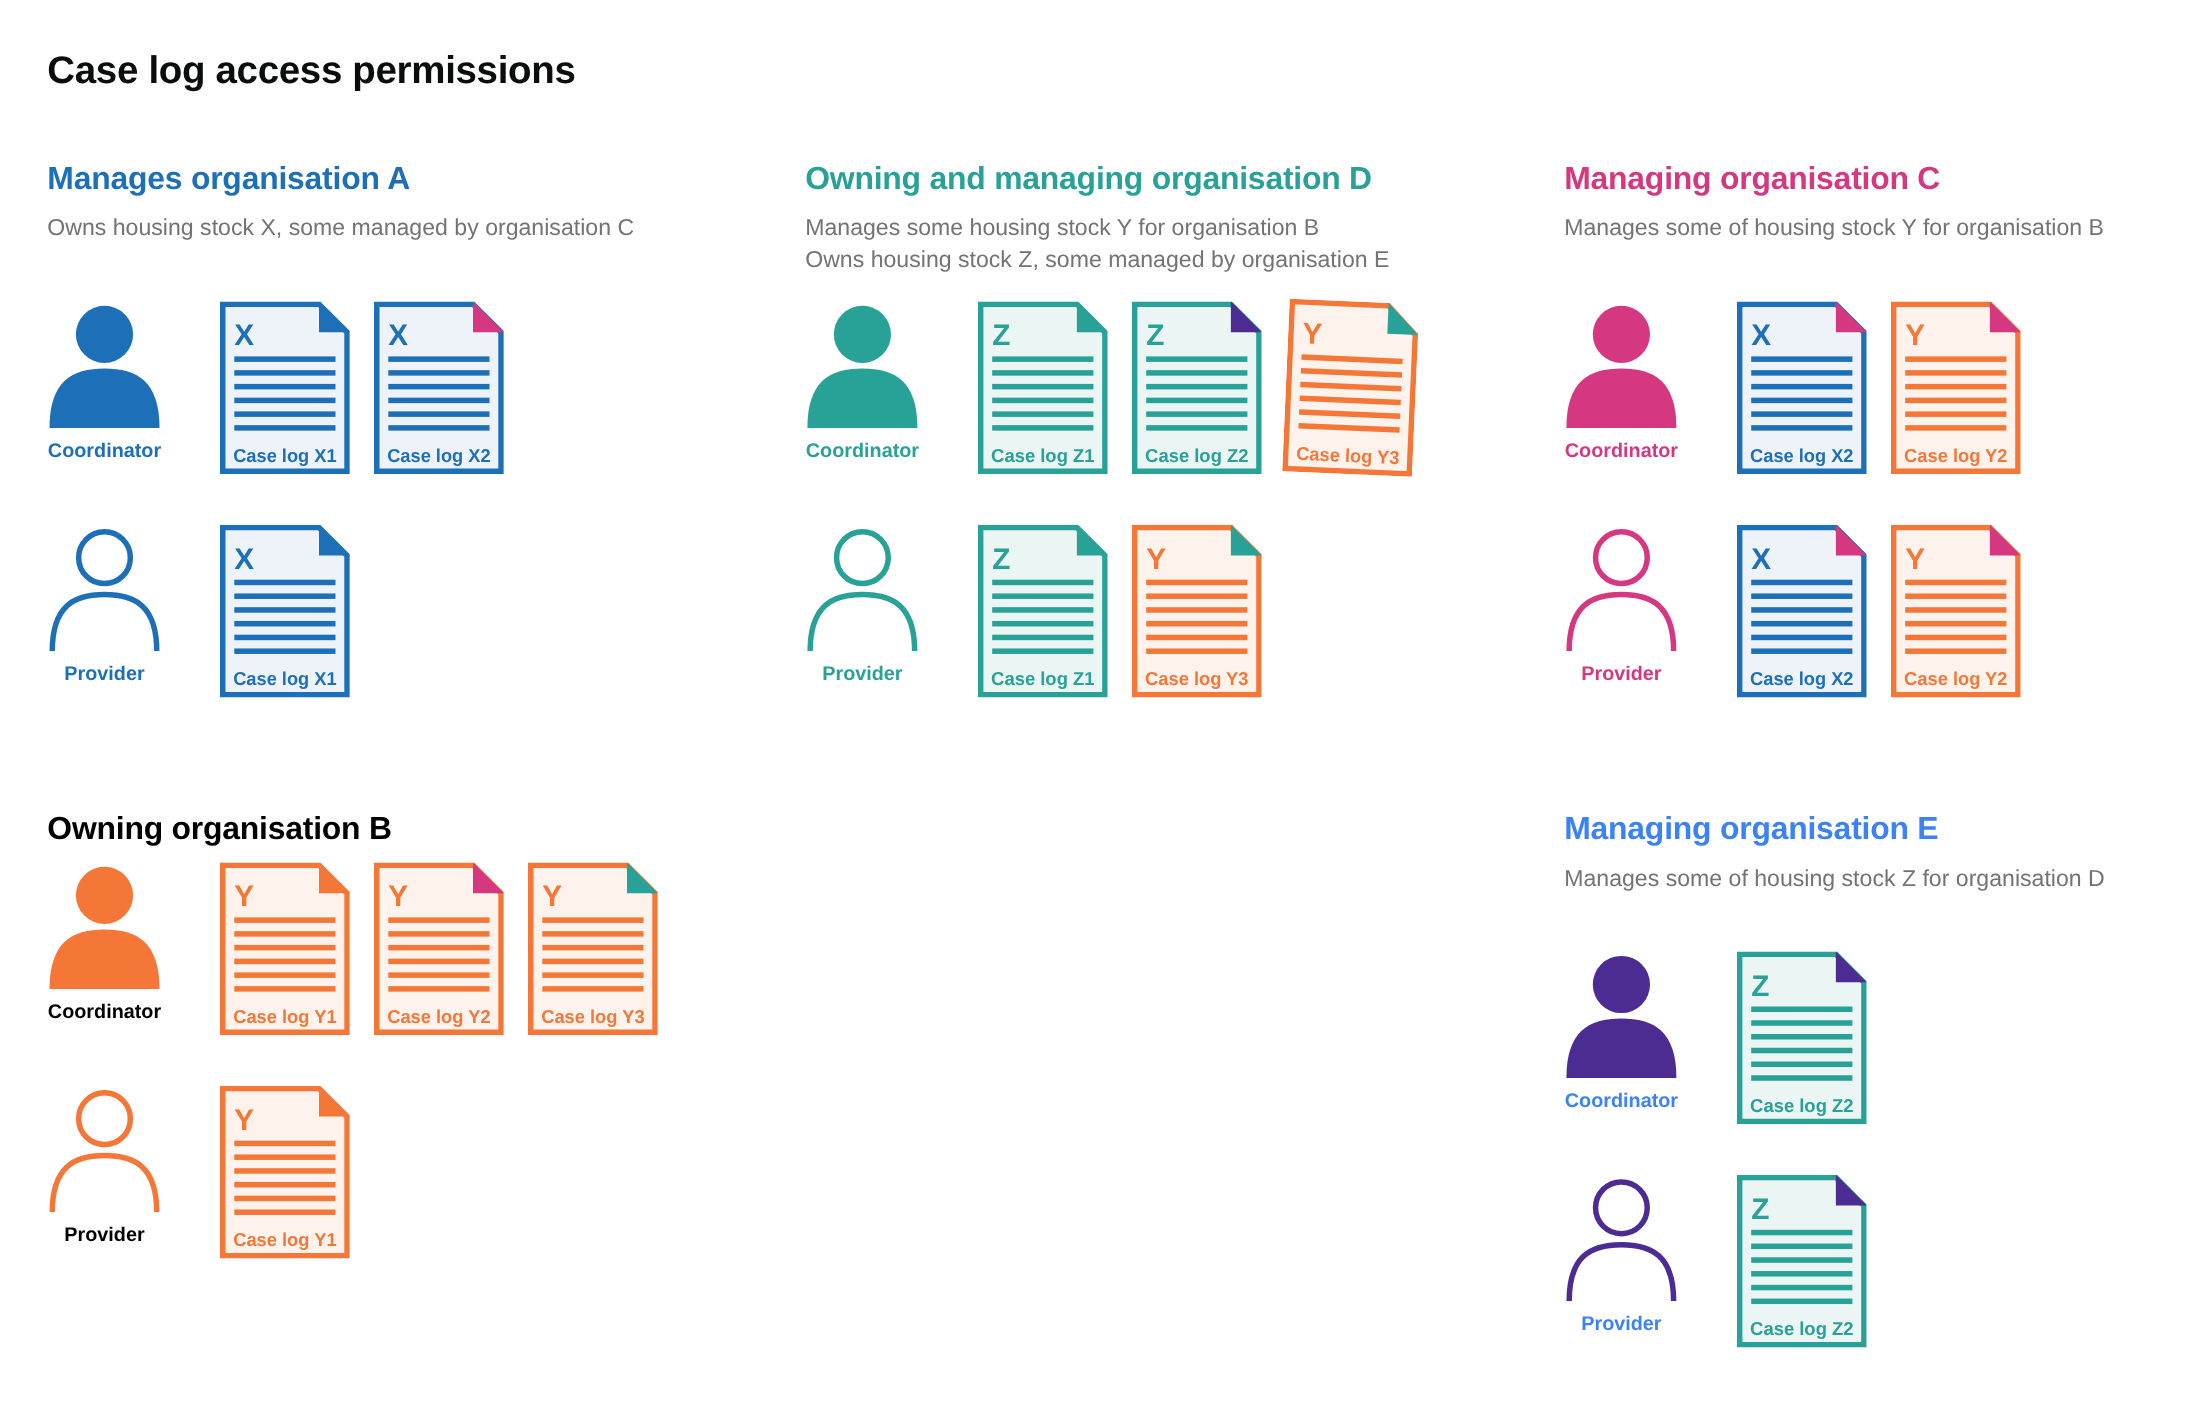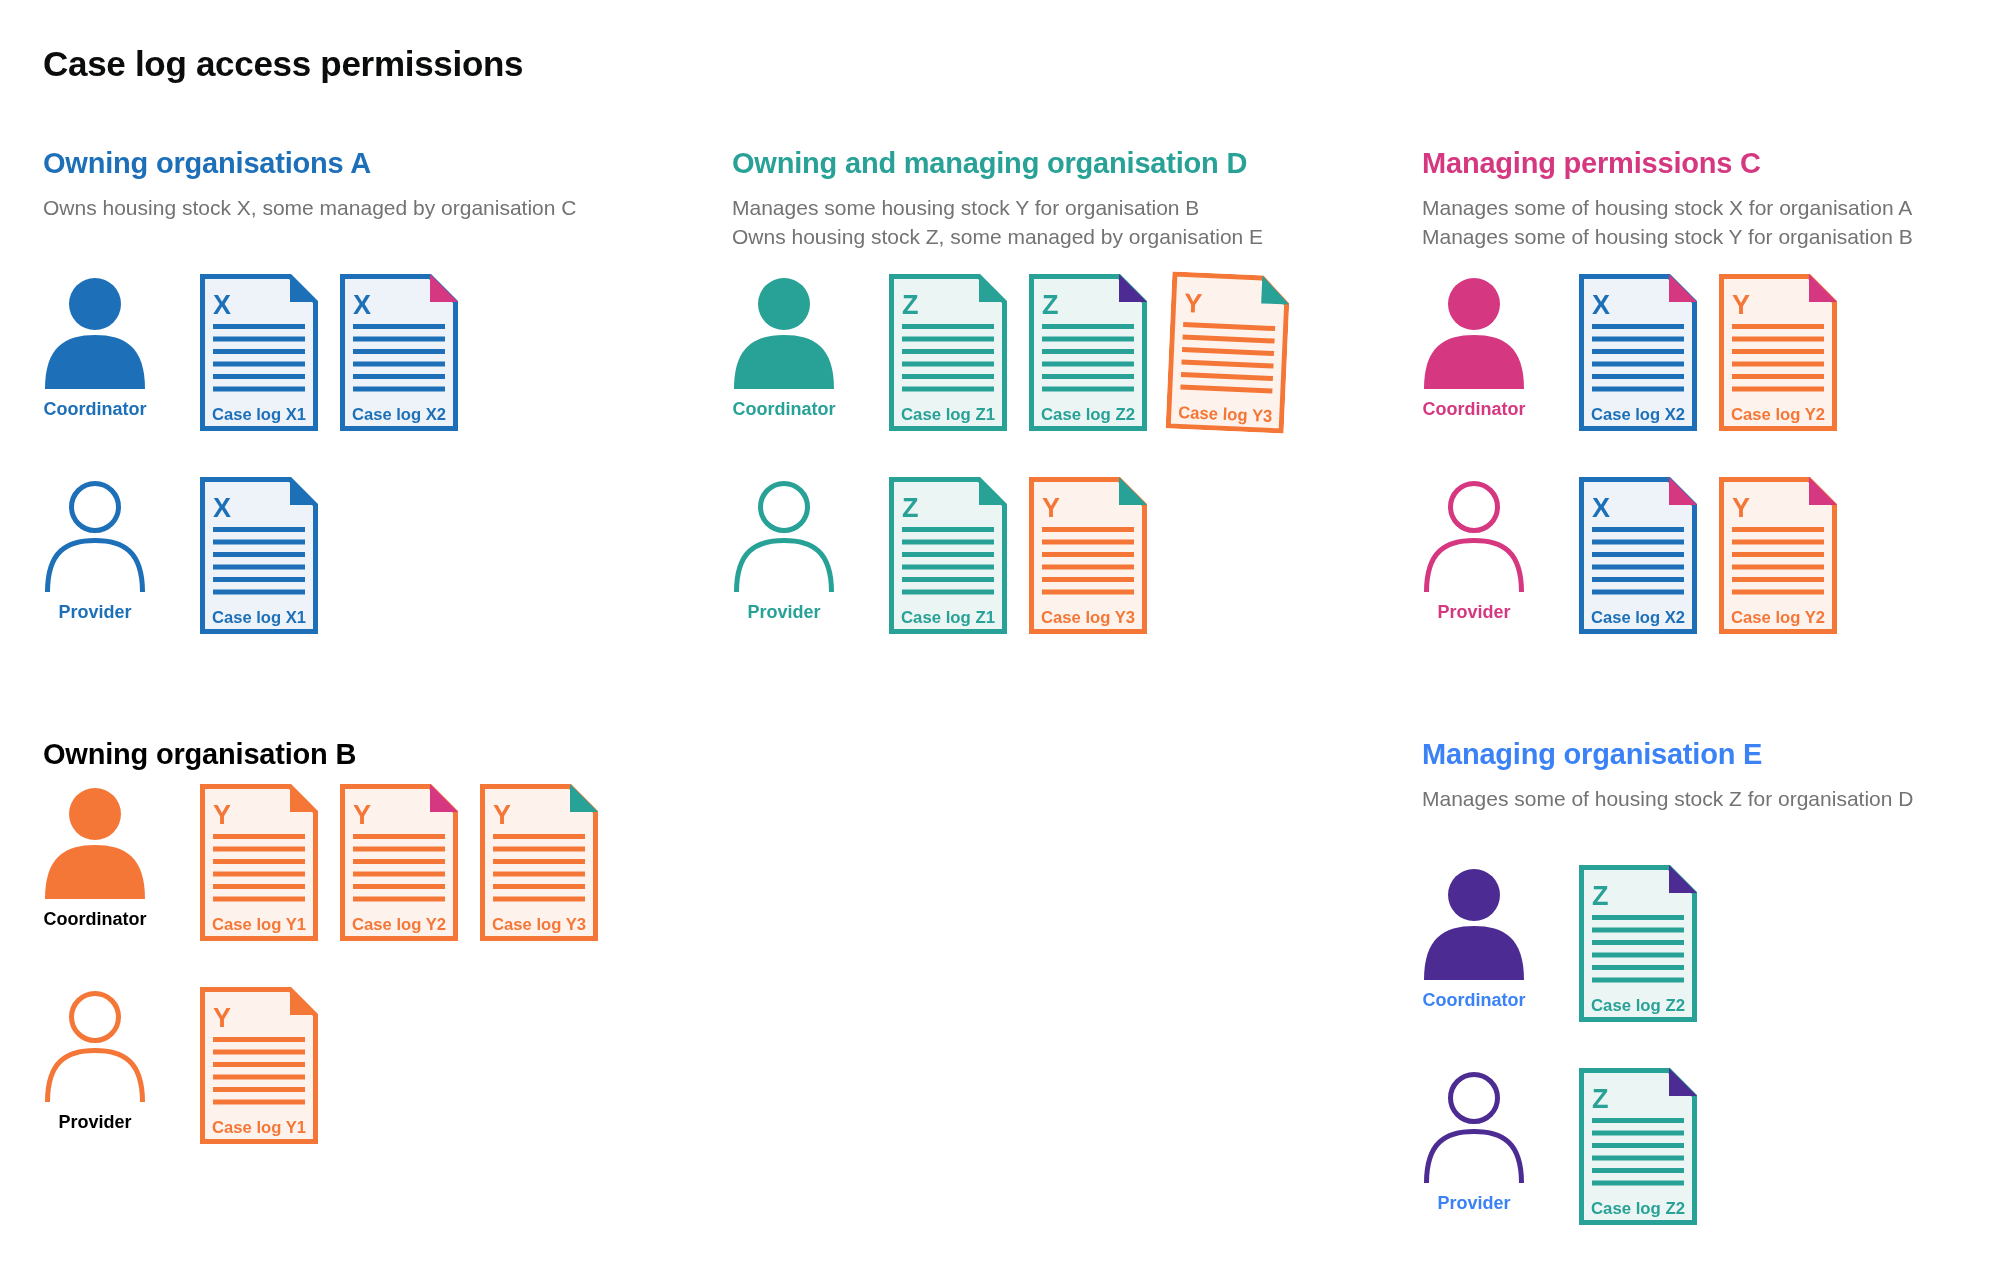--- a/index.html
+++ b/index.html
@@ -45,21 +45,21 @@
   .c-orange { color:#000000; }
   .c-purple { color:#3b82f6; }
 </style>
 </head>
 <body>
 
 <div class="canvas">
   <h1 class="title">Case log access permissions</h1>
   <div class="grid" id="grid">
       <div class="section" style="grid-area: 1 / 1;">
-    <h2 class="c-blue">Owning organisations A</h2>
+    <h2 class="c-blue">Manages organisation A</h2>
     <div class="desc">
           <div>Owns housing stock X, some managed by organisation C</div>
         </div>
     <div class="role-row">
       <div class="person">
         <div class="person-inner">
           <svg width="104" height="112" viewBox="0 0 104 112" aria-hidden="true">
     <circle cx="52" cy="27" r="26" fill="#1d70b8"></circle>
     <path d="M2,112 C2,70 22,58 52,58 C82,58 102,70 102,112 Z" fill="#1d70b8"></path>
   </svg>
@@ -222,23 +222,22 @@
                 <rect x="13" y="87.5" width="92" height="5" fill="#f47738"></rect>
                 <rect x="13" y="100" width="92" height="5" fill="#f47738"></rect>
                 <rect x="13" y="112.5" width="92" height="5" fill="#f47738"></rect>
       <text x="59" y="146" text-anchor="middle" font-size="17" font-weight="bold" fill="#f47738" textLength="94" lengthAdjust="spacingAndGlyphs">Case log Y3</text>
     </svg>
   </div>
           </div>
     </div>
       </div>
       <div class="section" style="grid-area: 1 / 3;">
-    <h2 class="c-pink">Managing permissions C</h2>
+    <h2 class="c-pink">Managing organisation C</h2>
     <div class="desc">
-          <div>Manages some of housing stock X for organisation A</div>
           <div>Manages some of housing stock Y for organisation B</div>
         </div>
     <div class="role-row">
       <div class="person">
         <div class="person-inner">
           <svg width="104" height="112" viewBox="0 0 104 112" aria-hidden="true">
     <circle cx="52" cy="27" r="26" fill="#d53880"></circle>
     <path d="M2,112 C2,70 22,58 52,58 C82,58 102,70 102,112 Z" fill="#d53880"></path>
   </svg>
           <div class="person-label c-pink">Coordinator</div>

